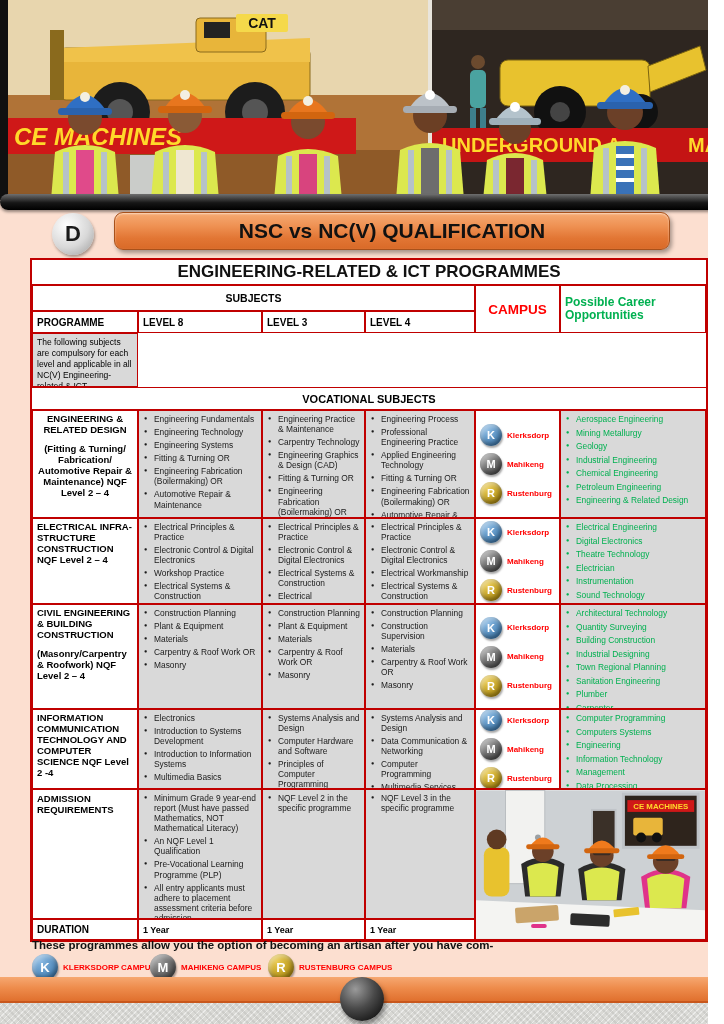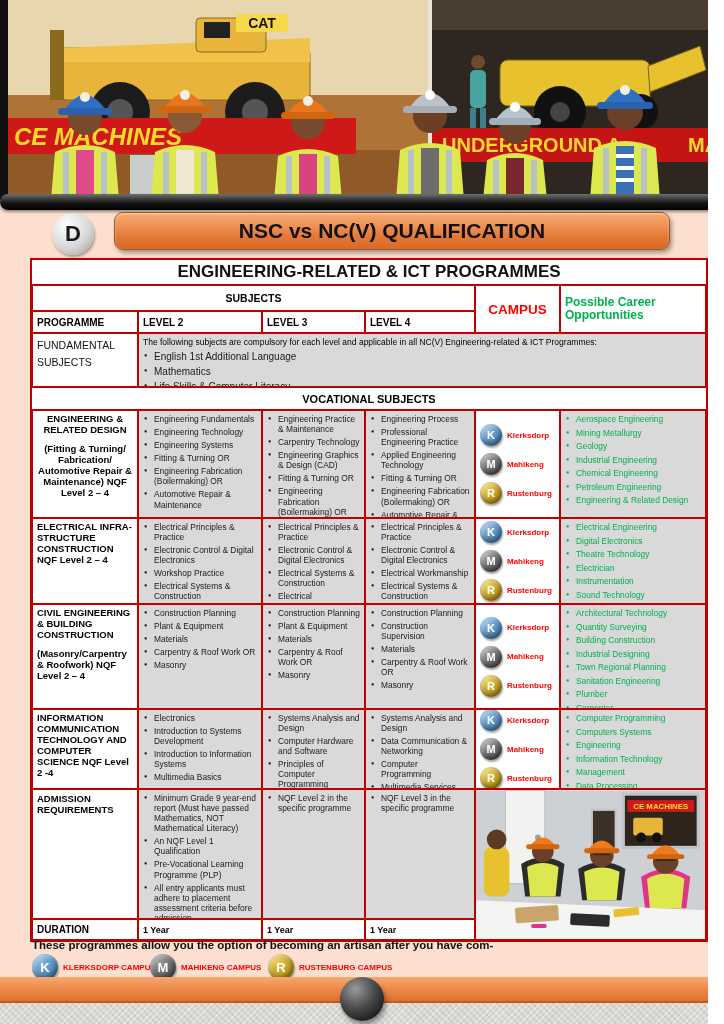--- a/index.html
+++ b/index.html
@@ -239,27 +239,26 @@
 
   <div class="qual-table">
 
     <div class="thead-a">ENGINEERING-RELATED &amp; ICT PROGRAMMES</div>
 
     <div class="hdr-grid">
       <div class="cell subjects-cell">SUBJECTS</div>
       <div class="cell campus-hdr">CAMPUS</div>
       <div class="cell careers-hdr">Possible Career Opportunities</div>
       <div class="cell col-hdr">PROGRAMME</div>
-      <div class="cell col-hdr">LEVEL 2</div>
+      <div class="cell col-hdr">LEVEL 8</div>
       <div class="cell col-hdr">LEVEL 3</div>
       <div class="cell col-hdr">LEVEL 4</div>
     </div>
 
     <div class="fund-grid">
-      <div class="cell fund-label">FUNDAMENTAL SUBJECTS</div>
       <div class="cell gray fund-content">
         <div style="margin-bottom:3px;">The following subjects are compulsory for each level and applicable in all NC(V) Engineering-related &amp; ICT Programmes:</div>
         <ul class="blist">
             <li>English 1st Additional Language</li>
             <li>Mathematics</li>
             <li>Life Skills &amp; Computer Literacy</li>
           </ul>
       </div>
     </div>
 

